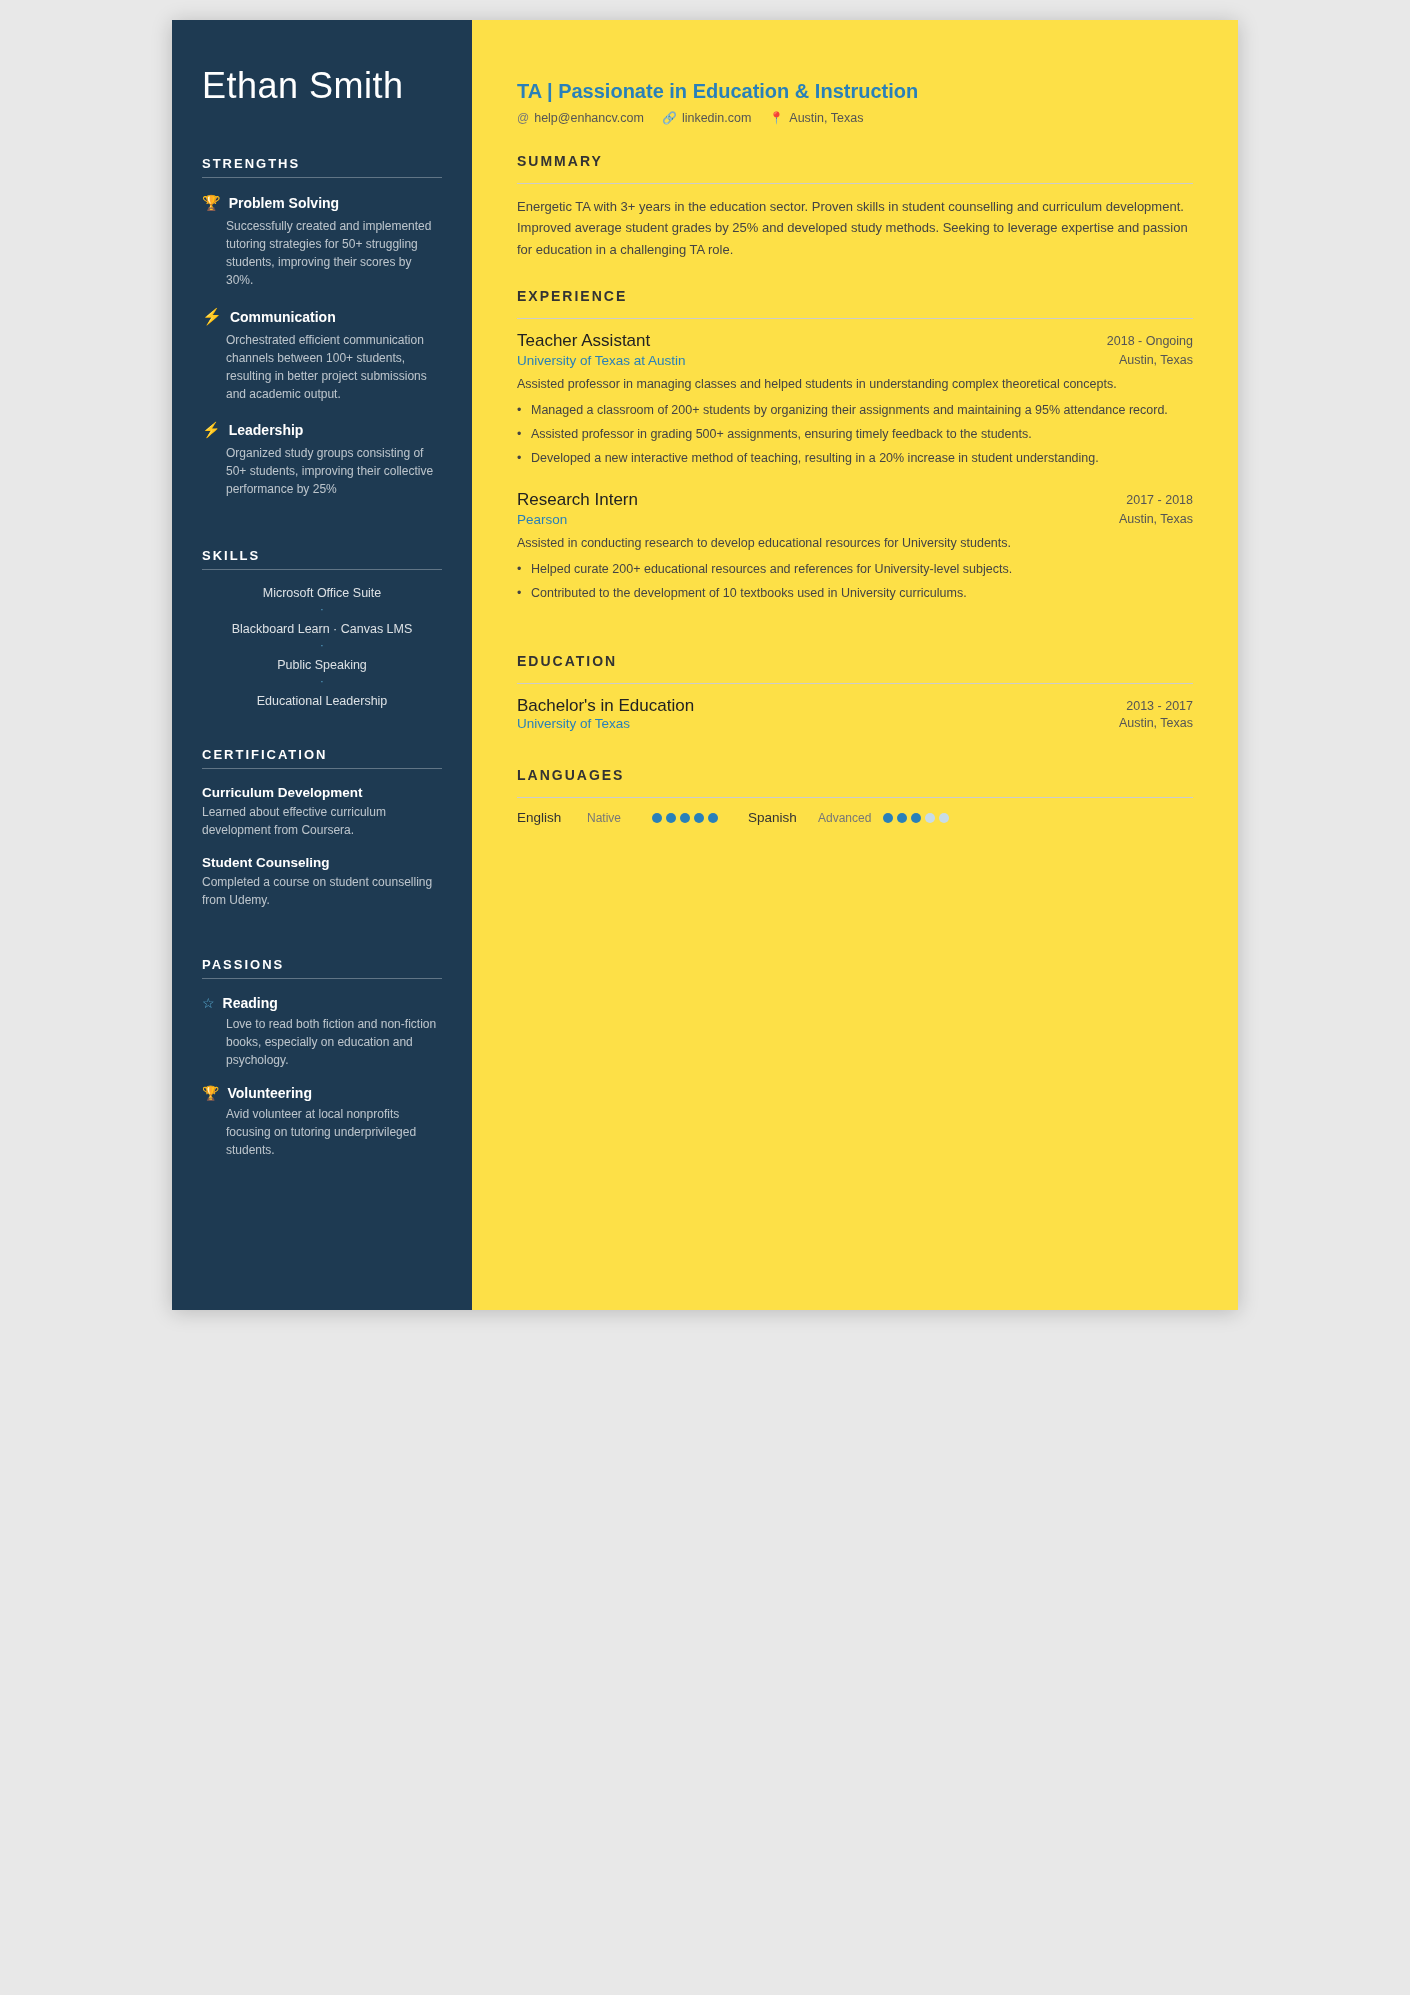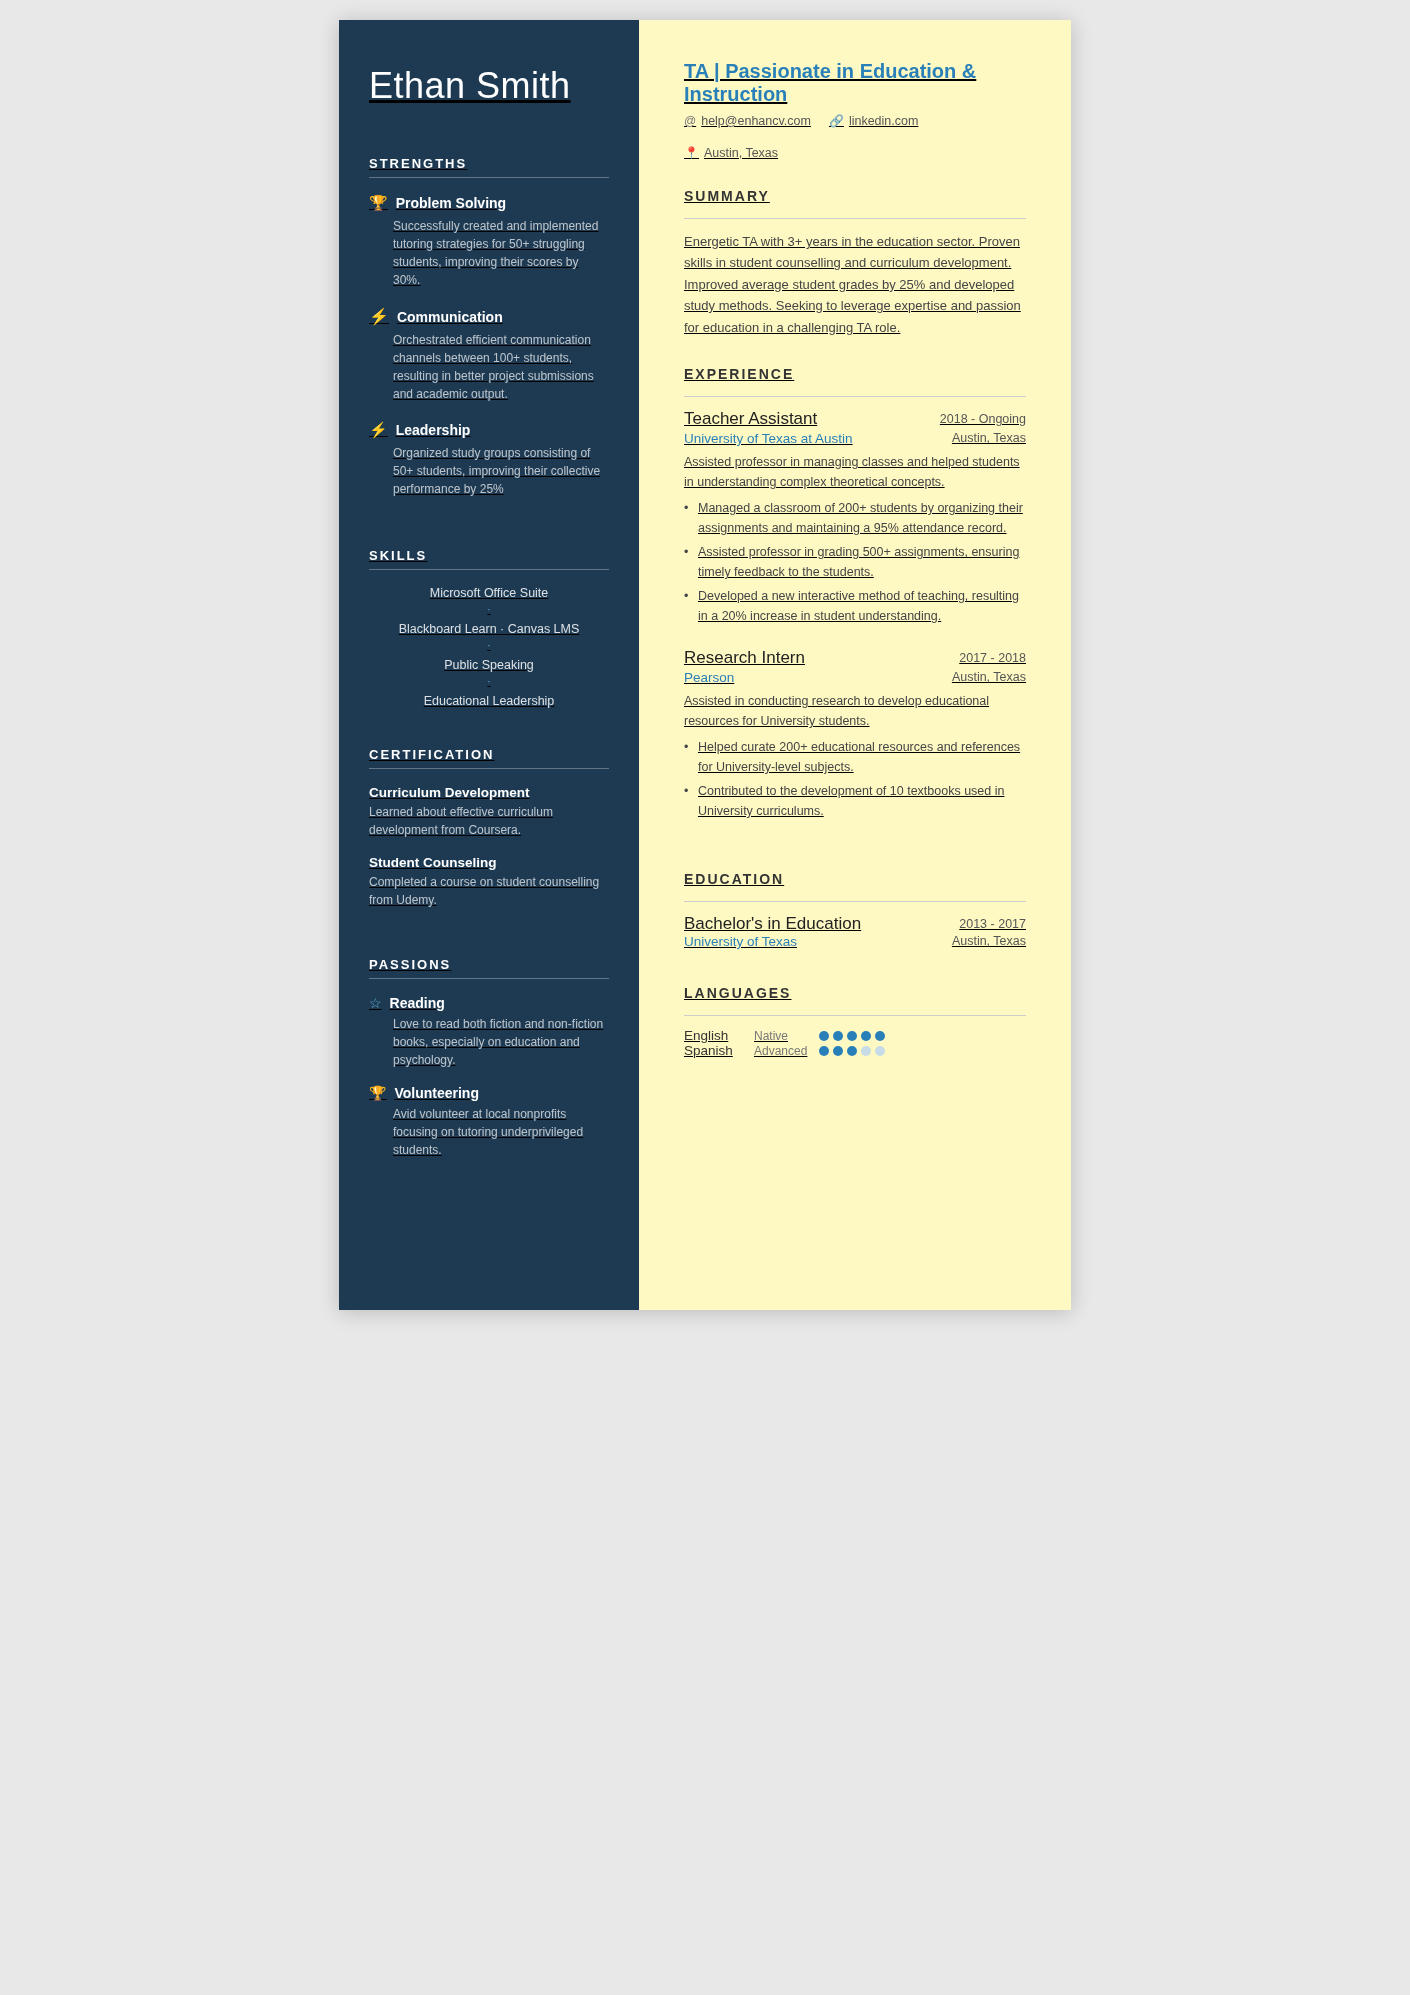--- a/index.html
+++ b/index.html
@@ -6,26 +6,25 @@
     body {
       font-family: 'Segoe UI', Arial, sans-serif;
       background: #e8e8e8;
       display: flex;
       justify-content: center;
       align-items: flex-start;
       min-height: 100vh;
       padding: 20px;
     }
     .resume {
-      width: 732px;
+      width: 1066px;
       min-height: 1290px;
-      background: #fef9c3;
+      background: #fde047;
       display: flex;
       box-shadow: 0 2px 20px rgba(0,0,0,0.2);
-      text-decoration: underline;
     }
     
     .sidebar {
       width: 300px;
       min-width: 300px;
       background: #1e3a52;
       color: #fff;
       padding: 45px 30px 40px 30px;
       display: flex;
       flex-direction: column;
@@ -128,20 +127,21 @@
     }
     
     .main {
       flex: 1;
       padding: 40px 45px 40px 45px;
       display: flex;
       flex-direction: column;
     }
     .main-header {
       margin-bottom: 28px;
+      margin-top: 20px;
     }
     .job-title {
       font-size: 20px;
       font-weight: 600;
       color: #2980b9;
       margin-bottom: 8px;
     }
     .contact-row {
       display: flex;
       gap: 18px;

